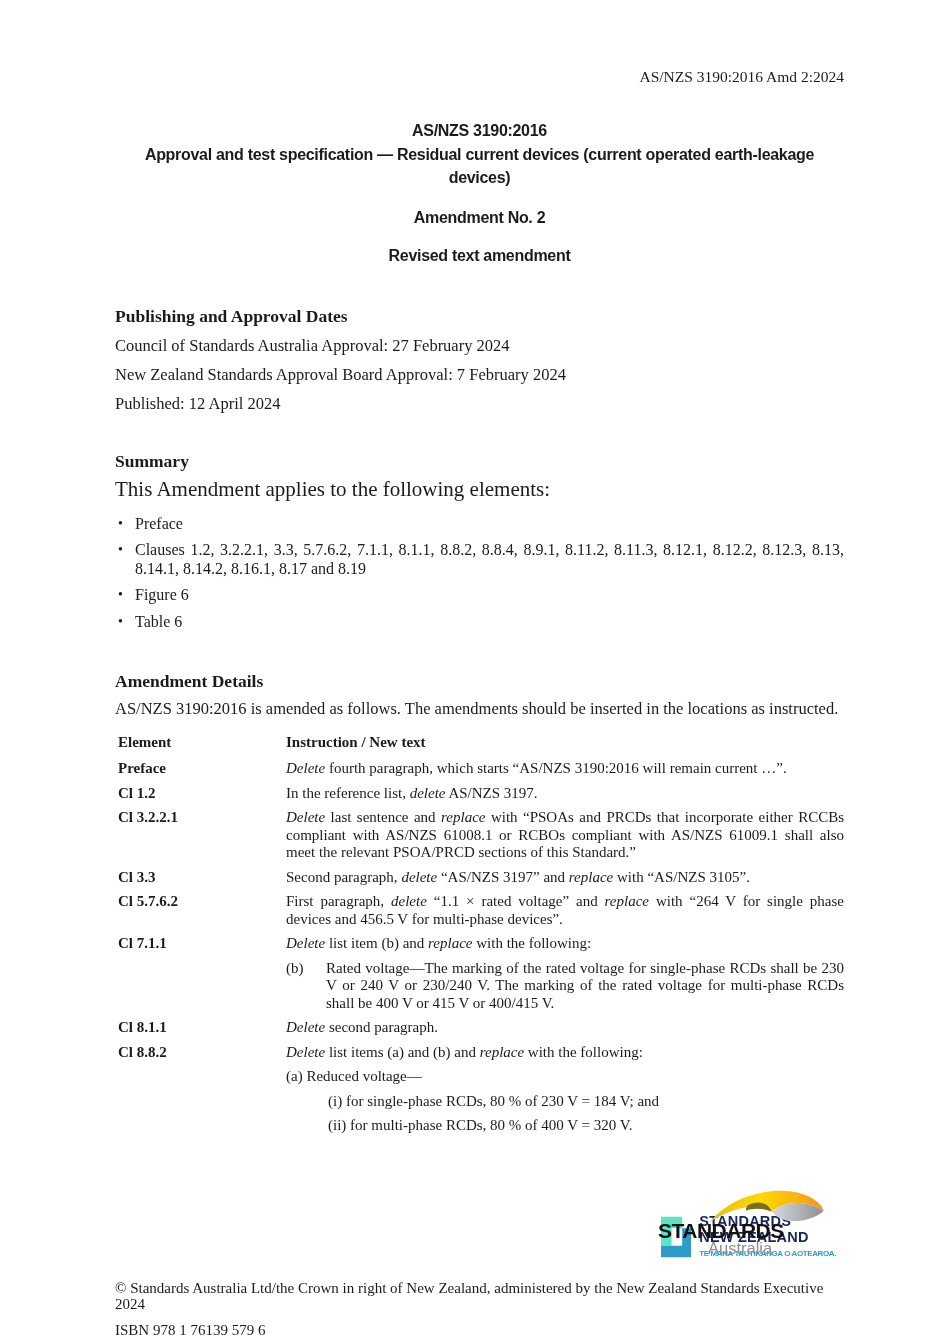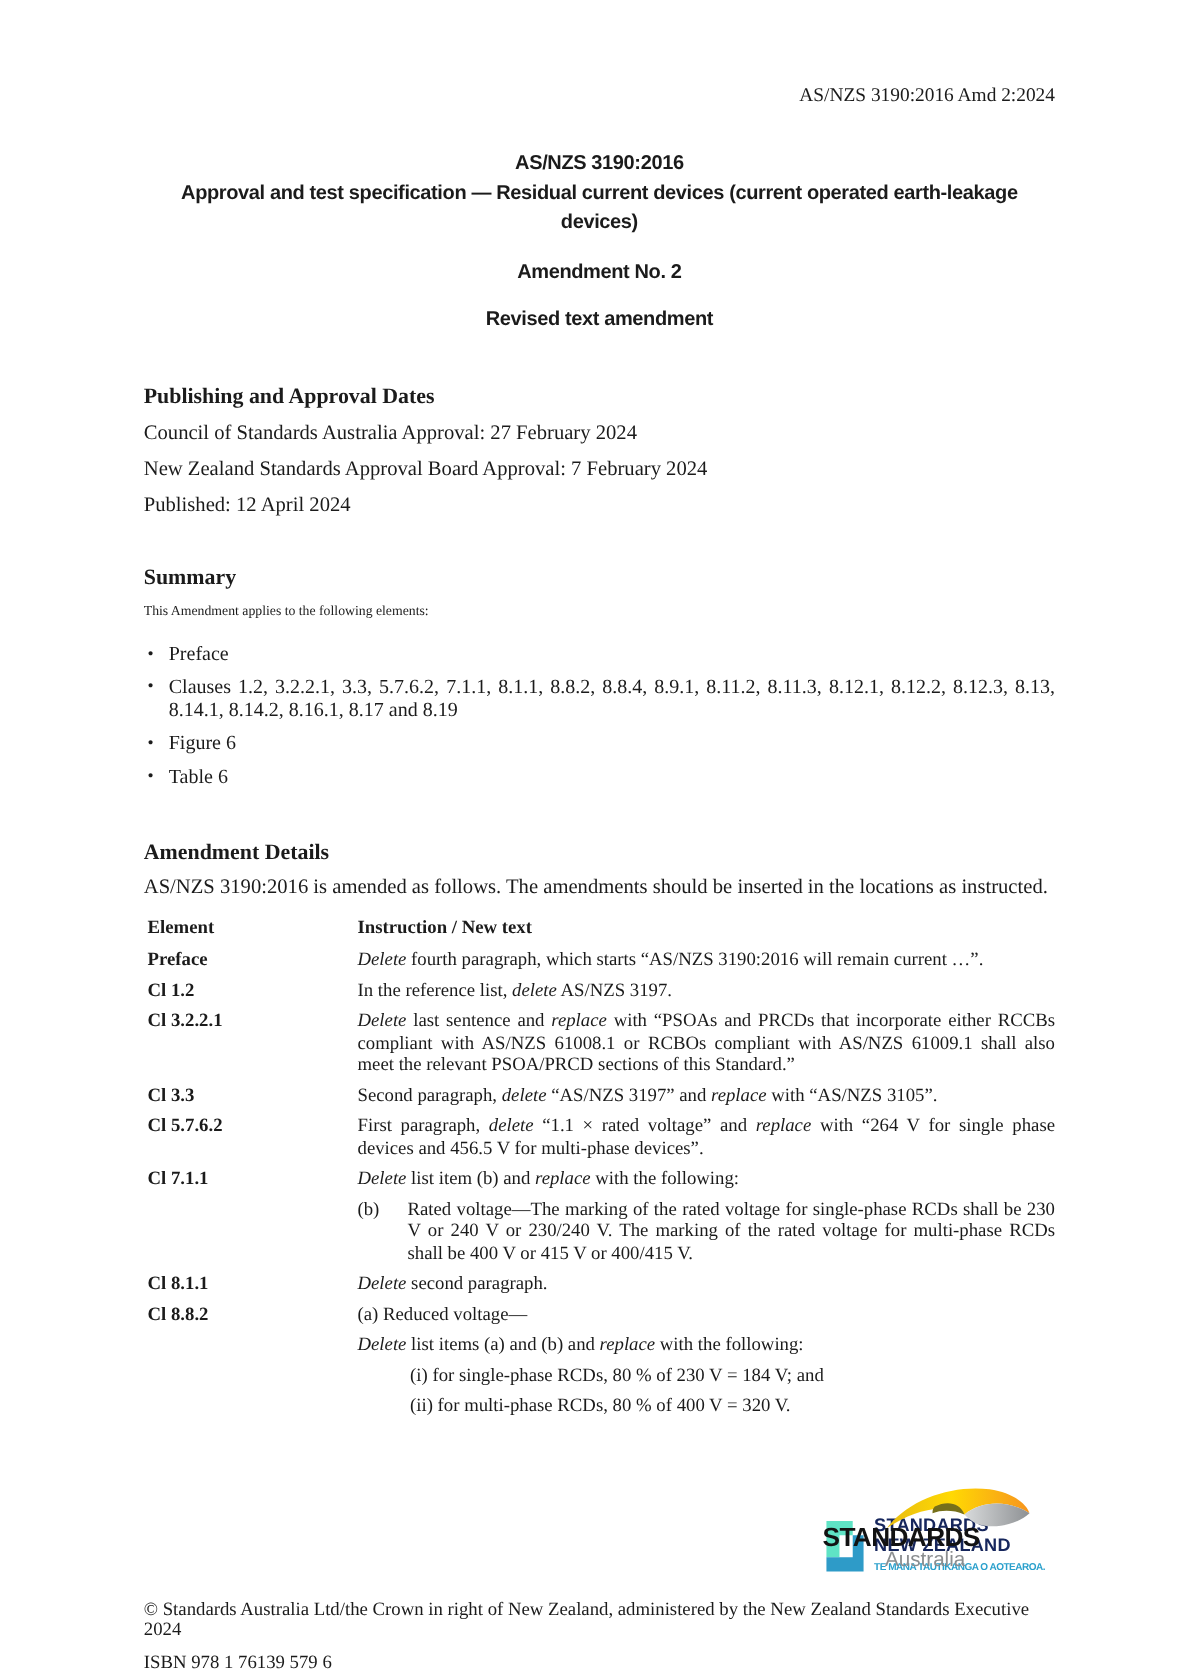--- a/index.html
+++ b/index.html
@@ -34,21 +34,21 @@
     font-family:"Liberation Serif","DejaVu Serif",serif;
     font-weight:bold;
     font-size:17.5px;
     line-height:20px;
     margin:0;
   }
   .sec-publishing{margin-top:38px;}
   .pub-lines{margin-top:10px;}
   .pub-lines p{margin:0 0 10px 0;font-size:16.5px;line-height:19px;}
   .sec-summary{margin-top:38px;}
-  .summary-intro{margin:9px 0 16px 0;font-size:11px;line-height:19px;}
+  .summary-intro{margin:9px 0 16px 0;font-size:21px;line-height:19px;}
   ul.summary-list{list-style:none;margin:9px 0 0 0;padding:0;}
   ul.summary-list li{
     position:relative;
     padding-left:20px;
     margin:0 0 8px 0;
     font-size:16px;
     line-height:18.5px;
     text-align:justify;
   }
   ul.summary-list li::before{
@@ -175,22 +175,22 @@
           </div>
           <div class="trow">
             <div class="tcell-el">Cl 8.1.1</div>
             <div class="tcell-ins">
               <p><i>Delete</i><span> second paragraph.</span></p>
             </div>
           </div>
           <div class="trow">
             <div class="tcell-el">Cl 8.8.2</div>
             <div class="tcell-ins">
+              <p><i>Delete</i><span> list items (a) and (b) and </span><i>replace</i><span> with the following:</span></p>
               <p><span>(a) Reduced voltage—</span></p>
-              <p><i>Delete</i><span> list items (a) and (b) and </span><i>replace</i><span> with the following:</span></p>
               <p style="margin-left: 42px;"><span>(i) for single-phase RCDs, 80 % of 230 V = 184 V; and</span></p>
               <p style="margin-left: 42px;"><span>(ii) for multi-phase RCDs, 80 % of 400 V = 320 V.</span></p>
             </div>
           </div>
         </div>
     </div>
   </div>
 
   <div class="logo-row">
 

